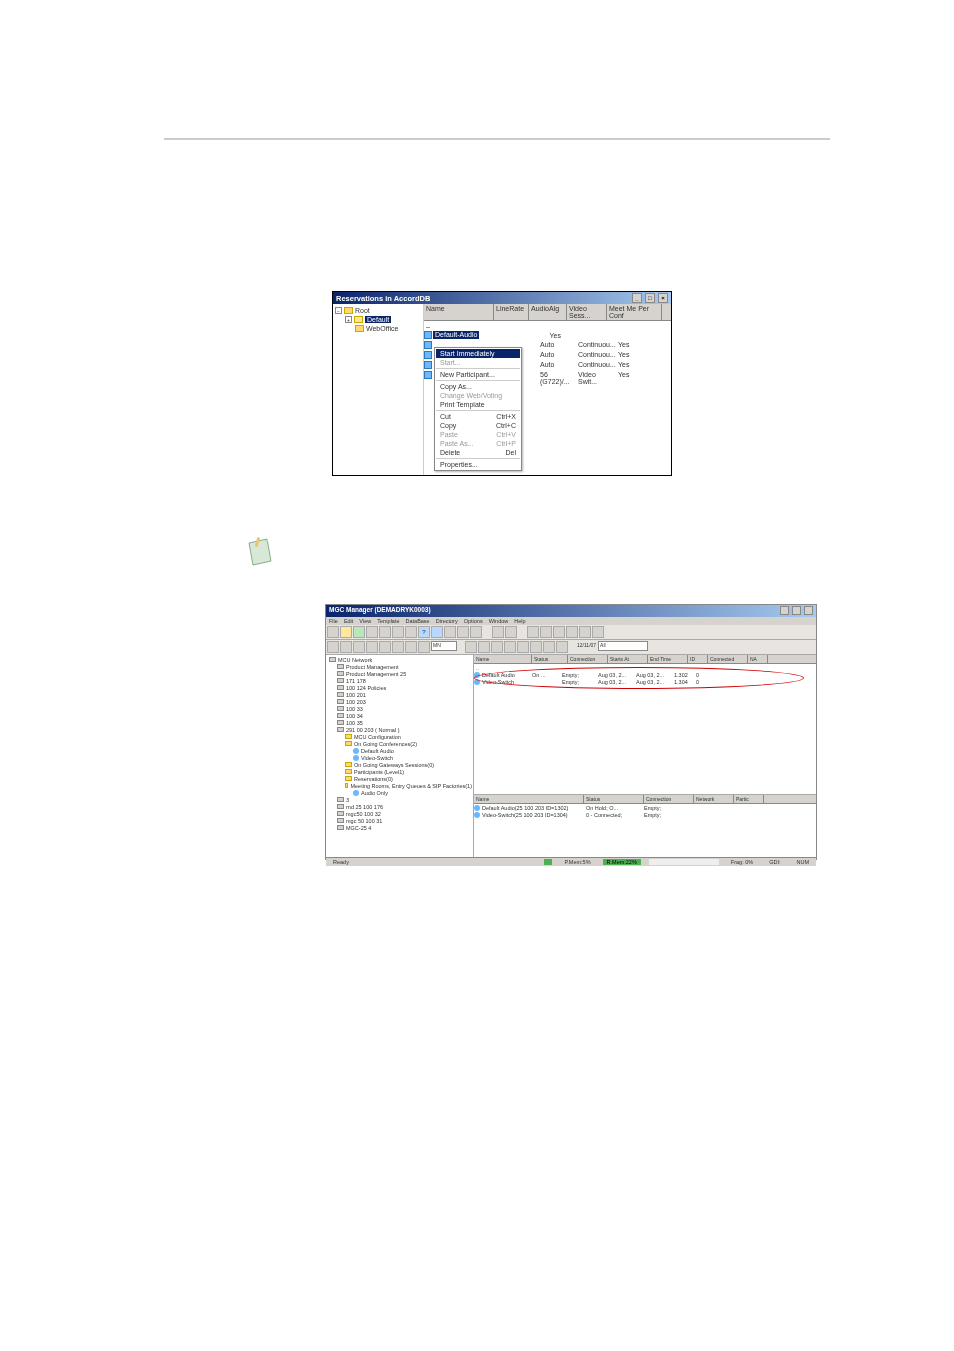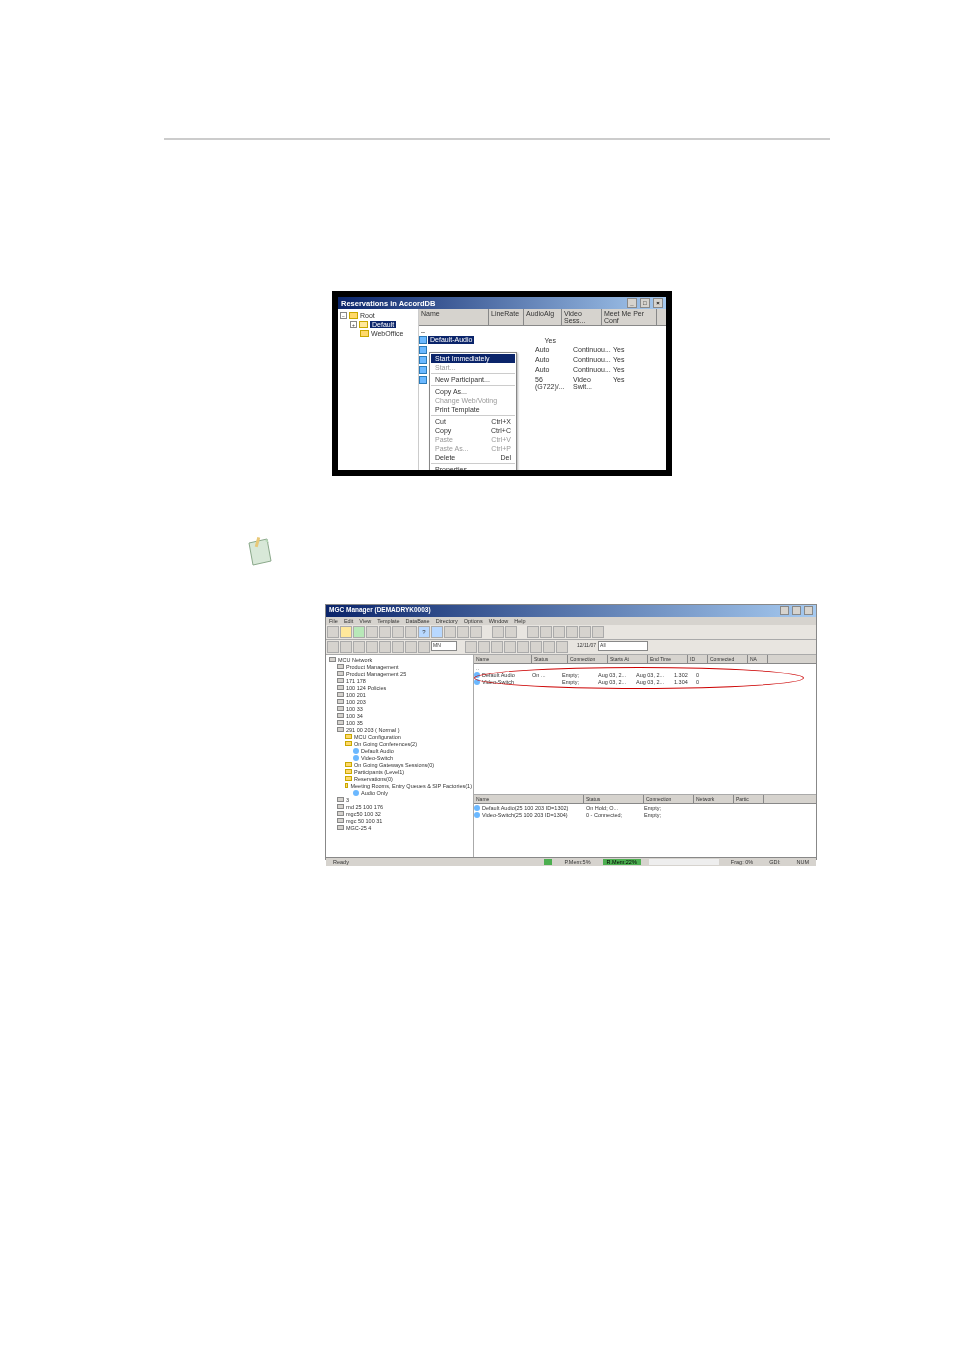--- a/index.html
+++ b/index.html
@@ -1,21 +1,21 @@
 <!DOCTYPE html>
 <html><head>
 <meta charset="utf-8">
 <style>
   * { box-sizing: border-box; margin: 0; padding: 0; }
   body { font-family: Tahoma, Arial, sans-serif; background: #fff; width: 954px; height: 1351px; position: relative; color: #333; }
   
   .top-divider { position: absolute; top: 138px; left: 164px; width: 666px; height: 2px; background: #ccc; }
   
   
-  .window1 { position: absolute; top: 291px; left: 332px; width: 340px; height: 185px; border: 6px solid #000000; background: #d6d3ce; font-size: 7px; }
+  .window1 { position: absolute; top: 291px; left: 332px; width: 340px; height: 185px; border: 1px solid #000000; background: #d6d3ce; font-size: 7px; }
   .window1-title { background: linear-gradient(to right, #0a246a, #a6caf0); color: #fff; padding: 1px 3px; font-weight: bold; display: flex; justify-content: space-between; align-items: center; font-size: 7.5px; }
   .window1-title .controls span { display: inline-block; width: 10px; height: 10px; background: #d6d3ce; border: 1px solid #888; margin-left: 1px; text-align: center; line-height: 8px; font-size: 6px; color: #000; }
   .window1-body { display: flex; height: calc(100% - 12px); background: #fff; }
   .tree-pane { width: 110px; border-right: 1px solid #ccc; background: #fff; padding: 2px; }
   .tree-row { display: flex; align-items: center; gap: 2px; padding: 1px 0; }
   .tree-row.l1 { margin-left: 10px; }
   .tree-row.l2 { margin-left: 20px; }
   .folder-icon { width: 9px; height: 7px; background: #ffd96b; border: 1px solid #c9a800; display: inline-block; }
   .folder-icon.open { background: #ffe89b; }
   .expand-box { width: 7px; height: 7px; border: 1px solid #888; display: inline-flex; align-items: center; justify-content: center; font-size: 5px; background: #fff; }

